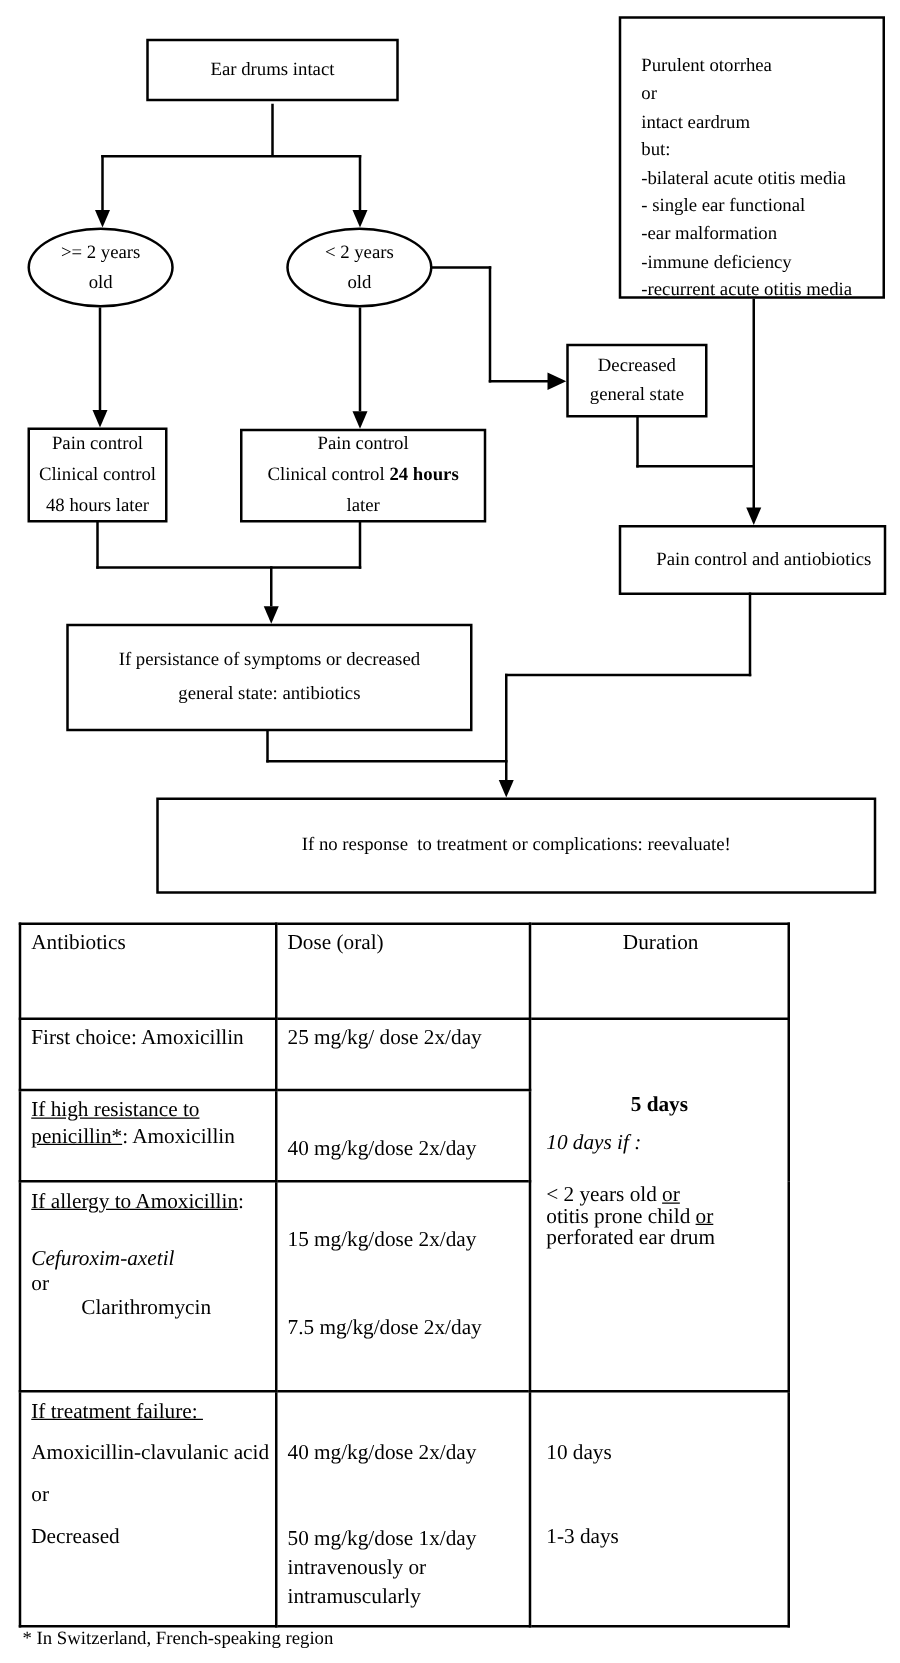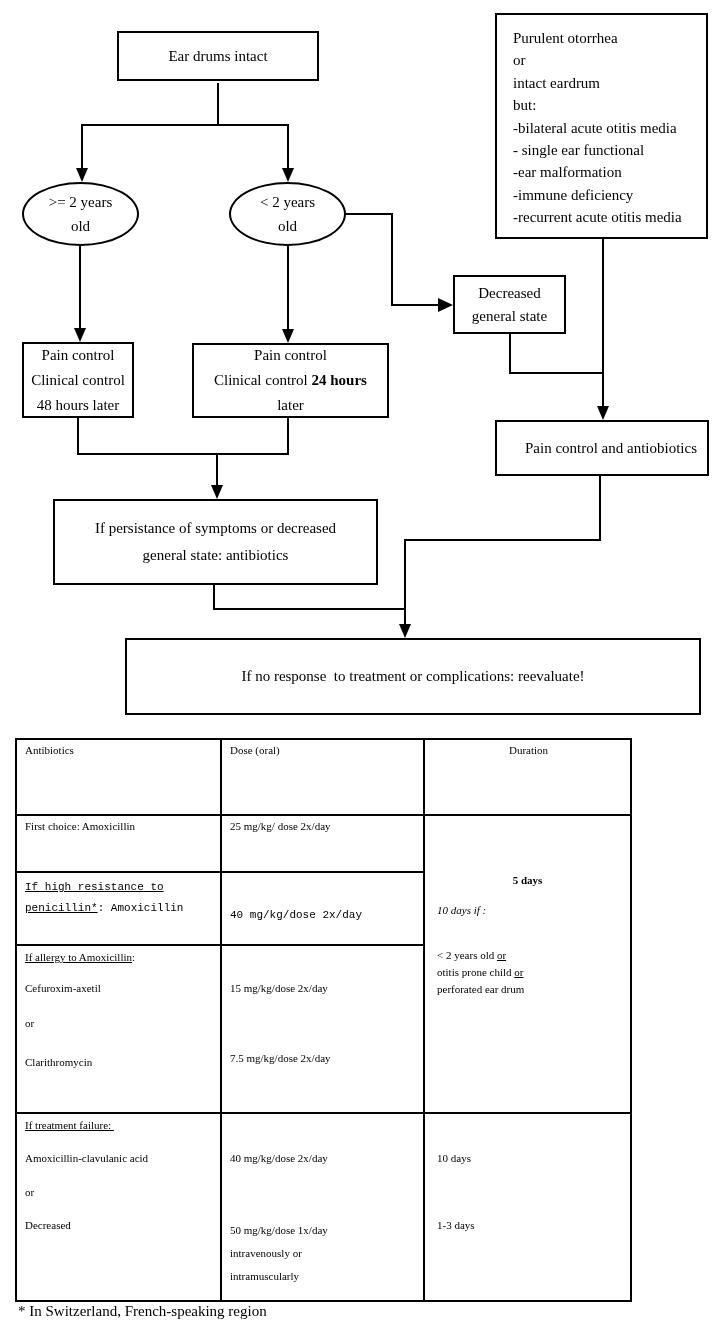--- a/index.html
+++ b/index.html
@@ -3,34 +3,34 @@
 <meta charset="utf-8">
 <style>
   html,body{margin:0;padding:0;background:#fff;}
   .page{position:relative;width:720px;height:1330px;background:#fff;
         font-family:"Liberation Serif","DejaVu Serif",serif;font-size:15px;color:#000;}
   
   .fbox{position:absolute;border:2px solid #000;background:#fff;box-sizing:border-box;
         display:flex;flex-direction:column;justify-content:center;align-items:center;text-align:center;}
   .ellipse{border-radius:50%;line-height:24px;}
   .purulent{justify-content:flex-start;align-items:flex-start;text-align:left;
-            padding:12px 4px 0 16px;line-height:22.4px;}
+            padding:27px 4px 0 16px;line-height:22.4px;}
   
   .vline,.hline{position:absolute;background:#000;}
   .vline{width:2px;} .hline{height:2px;}
   .arr-down{position:absolute;width:0;height:0;border-left:6px solid transparent;
             border-right:6px solid transparent;border-top:14px solid #000;}
   .arr-right{position:absolute;width:0;height:0;border-top:7px solid transparent;
              border-bottom:7px solid transparent;border-left:15px solid #000;}
   .b{font-weight:bold;} .i{font-style:italic;} .u{text-decoration:underline;} .pre{white-space:pre;}
   
   .dose-table{position:absolute;left:15px;top:738px;width:615px;border-collapse:collapse;table-layout:fixed;}
-  .dose-table th,.dose-table td{border:2px solid #000;vertical-align:top;font-size:11px;
+  .dose-table th,.dose-table td{border:2px solid #000;vertical-align:top;font-size:17px;
         font-weight:normal;text-align:left;padding:4px 6px 0 8px;box-sizing:border-box;}
-  .tr-head{height:76px;} .tr-r1{height:57px;} .tr-r2{height:73px;font-family:Liberation Mono, monospace;} .tr-r3{height:168px;} .tr-r4{height:188px;}
+  .tr-head{height:76px;} .tr-r1{height:57px;} .tr-r2{height:73px;} .tr-r3{height:168px;} .tr-r4{height:188px;}
   .cell-rel{position:relative;padding:16px !important;}
   .abs{position:absolute;left:8px;white-space:nowrap;}
   .dur-head{text-align:center !important;}
   .dose-low{padding-top:36px !important;}
   .lh21{line-height:21px;}
   .footnote{position:absolute;left:18px;top:1303px;}
 </style>
 </head>
 <body>
 
@@ -156,23 +156,23 @@
     <tr class="tr-r2">
       <td class="lh21">
         <span class="u">If high resistance to</span><br>
         <span class="u">penicillin*</span><span>: Amoxicillin</span>
       </td>
       <td class="dose-low">40 mg/kg/dose 2x/day</td>
     </tr>
     <tr class="tr-r3">
       <td class="cell-rel">
         <div class="abs" style="top:5px;"><span class="u">If allergy to Amoxicillin</span><span>:</span></div>
-        <div class="abs" style="top:36px;">Cefuroxim-axetil</div>
+        <div class="abs" style="top:51px;font-style:italic;">Cefuroxim-axetil</div>
         <div class="abs" style="top:71px;">or</div>
-        <div class="abs" style="top:110px;">Clarithromycin</div>
+        <div class="abs" style="top:90px;margin-left:40px;">Clarithromycin</div>
       </td>
       <td class="cell-rel">
         <div class="abs" style="top:36px;">15 mg/kg/dose 2x/day</div>
         <div class="abs" style="top:106px;">7.5 mg/kg/dose 2x/day</div>
       </td>
     </tr>
     <tr class="tr-r4">
       <td class="cell-rel">
         <div class="abs" style="top:5px;"><span class="u pre">If treatment failure: </span></div>
         <div class="abs" style="top:38px;">Amoxicillin-clavulanic acid</div>

